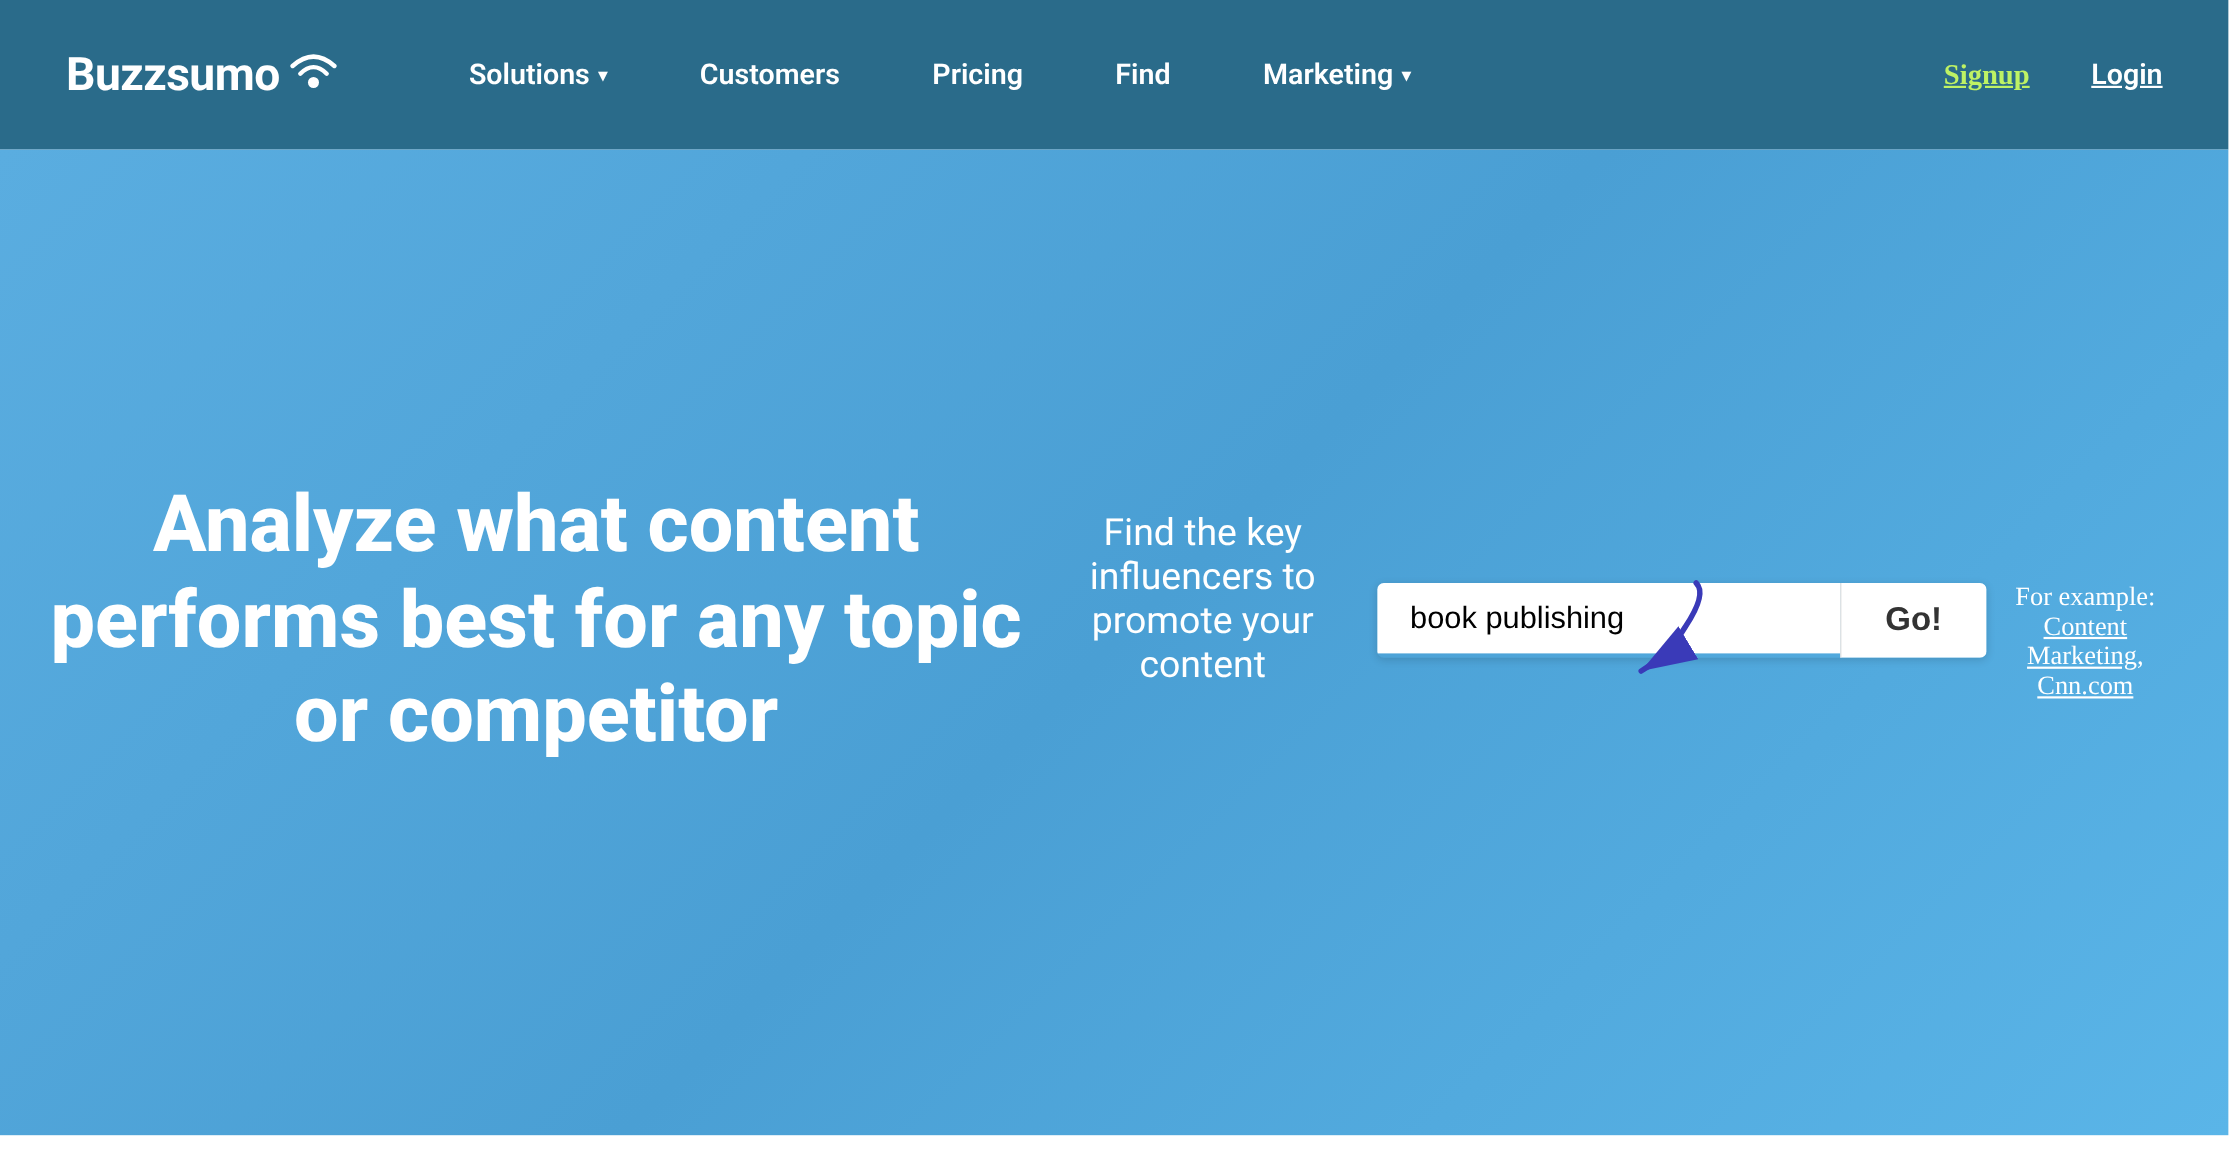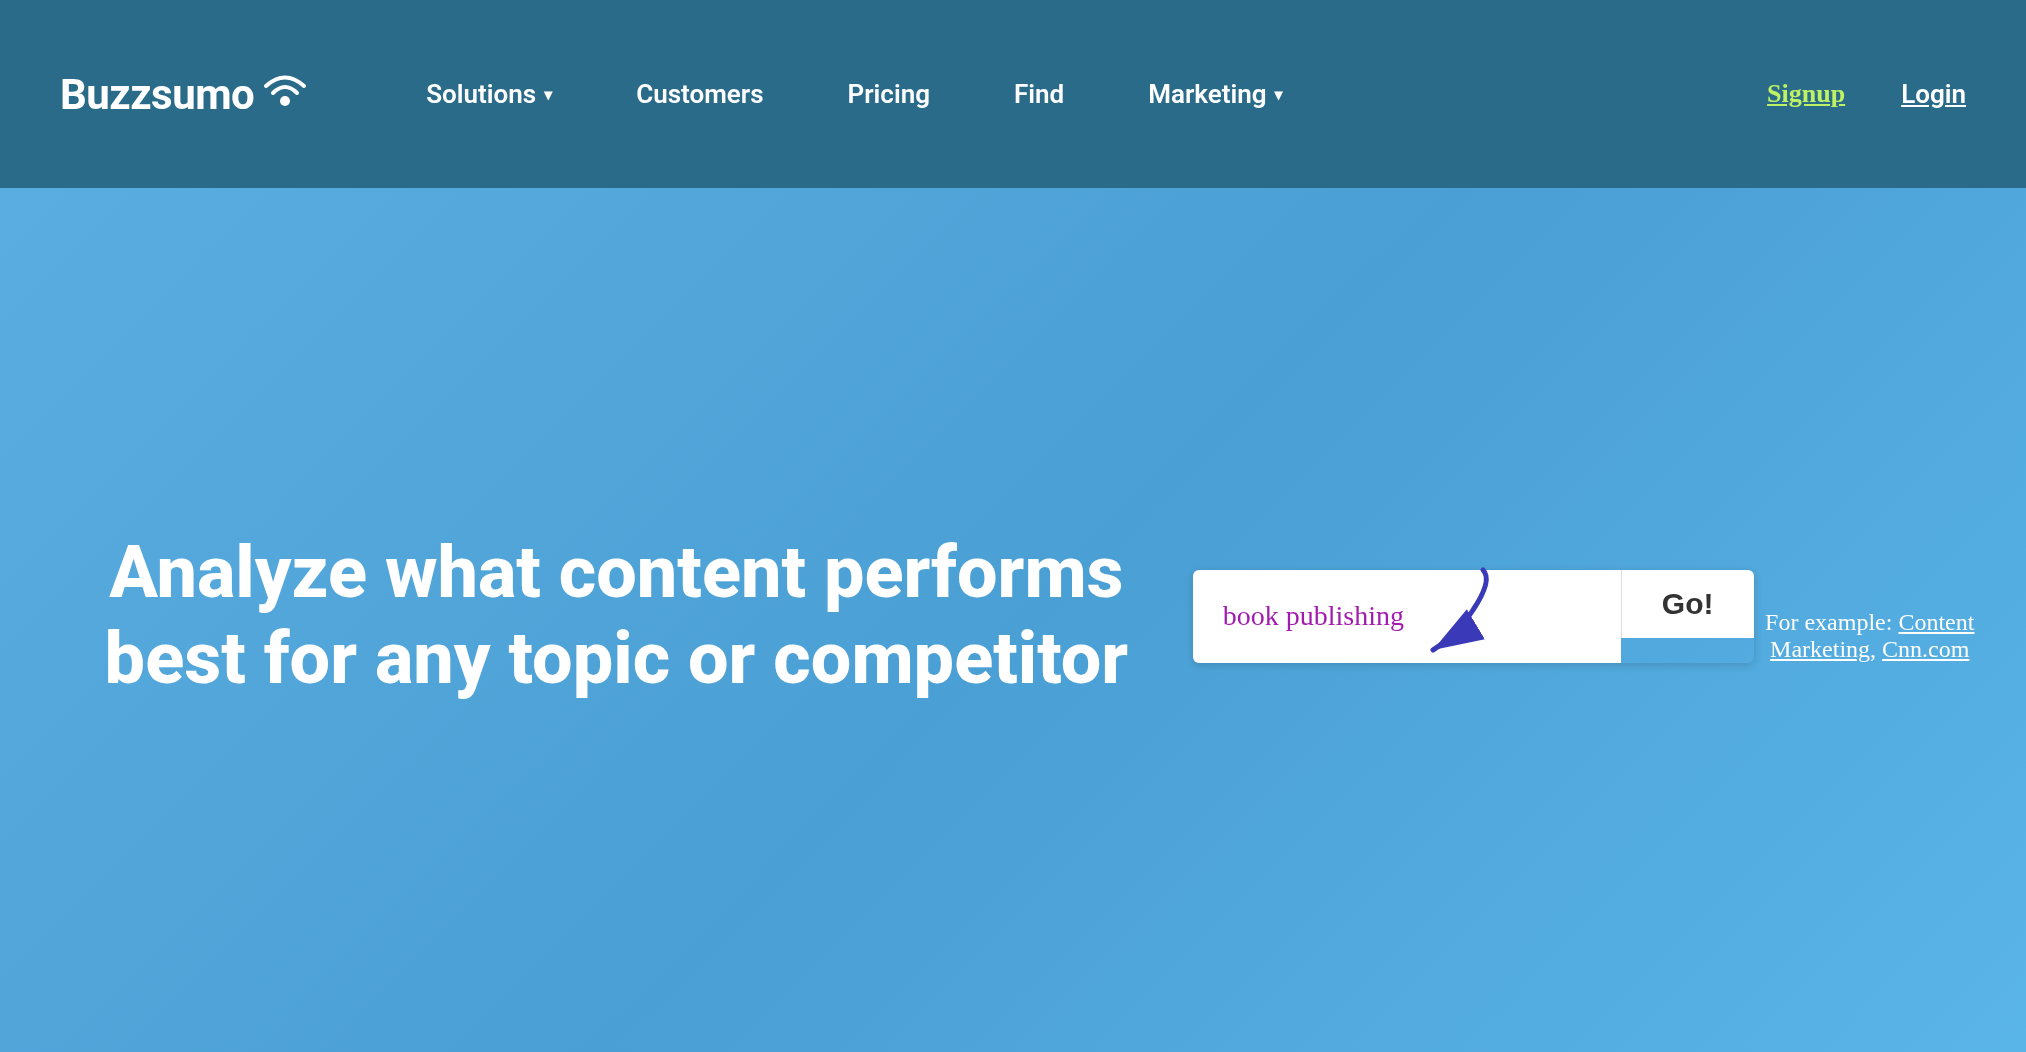--- a/index.html
+++ b/index.html
@@ -11,21 +11,21 @@
     body {
       font-family: -apple-system, BlinkMacSystemFont, 'Segoe UI', Roboto, Helvetica, Arial, sans-serif;
       width: 2026px;
       min-height: 1052px;
       overflow-x: hidden;
     }
 
     
     .header {
       background-color: #2a6b8a;
-      height: 188px;
+      height: 136px;
       display: flex;
       align-items: center;
       padding: 0 60px;
       width: 100%;
       justify-content: flex-end;
     }
 
     .logo-area {
       display: flex;
       align-items: center;
@@ -127,28 +127,27 @@
 
     .search-box {
       display: flex;
       border-radius: 6px;
       overflow: hidden;
       box-shadow: 0 2px 8px rgba(0,0,0,0.15);
     }
 
     .search-input {
       flex: 1;
-      height: 93px;
+      height: 64px;
       padding: 0 30px;
       font-size: 28px;
       border: none;
       outline: none;
-      color: #a21caf;
+      color: #000000;
       background: #fff;
-      font-family: Liberation Serif, serif;
     }
 
     .search-button {
       background: #fff;
       border: none;
       border-left: 1px solid #ddd;
       padding: 0 40px;
       font-size: 30px;
       font-weight: 600;
       color: #333;
@@ -216,20 +215,21 @@
   </nav>
 
   <div class="nav-right">
     <span class="nav-signup">Signup</span>
     <span class="nav-login">Login</span>
   </div>
 </header>
 
 <section class="hero">
   <h1 class="hero-title">Analyze what content performs best for any topic or competitor</h1>
+  <p class="hero-subtitle">Find the key influencers to promote your content</p>
 
   <div class="search-container">
 
     <div class="arrow-annotation">
       <svg class="arrow-svg" viewBox="0 0 120 120">
         <defs>
           <marker id="arrowhead" markerWidth="10" markerHeight="7" refX="10" refY="3.5" orient="auto">
             <polygon points="0 0, 10 3.5, 0 7" fill="#3a3ab8"></polygon>
           </marker>
         </defs>

